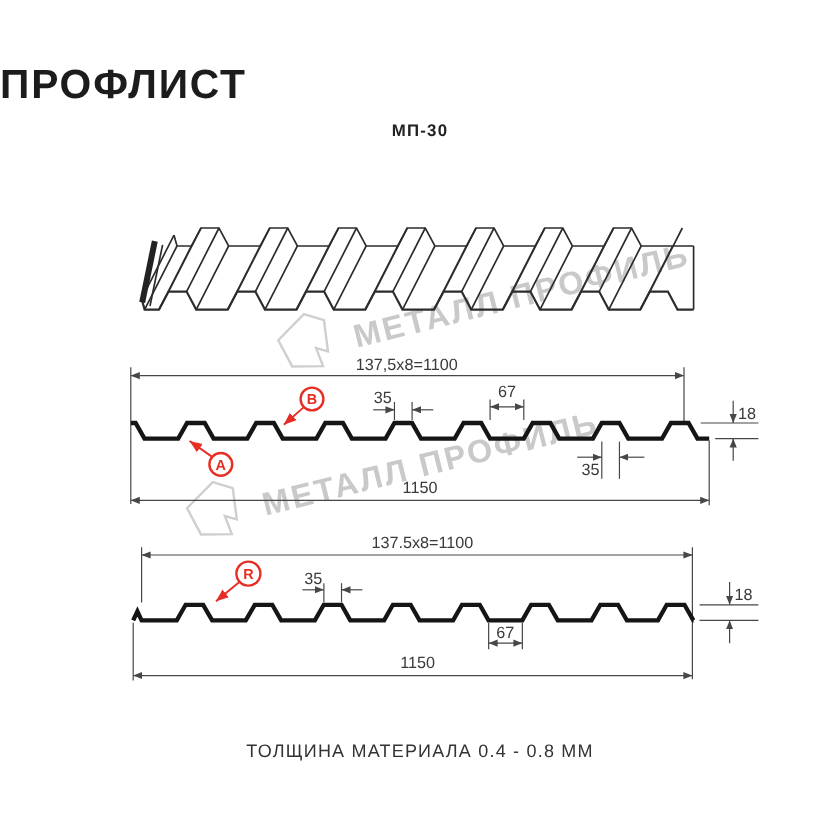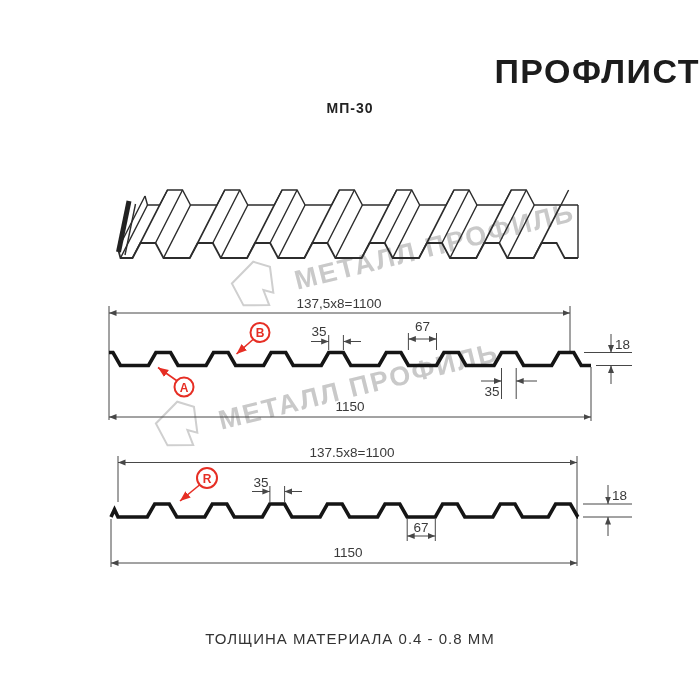--- a/index.html
+++ b/index.html
@@ -1,23 +1,23 @@
 <!DOCTYPE html>
 <html><head>
 <meta charset="utf-8">
 <style>
   html,body{margin:0;padding:0;background:#fff;}
   #stage{position:relative;width:700px;height:700px;background:#ffffff;overflow:hidden;
          font-family:"Liberation Sans", sans-serif;}
-  .title{position:absolute;left:0;top:52px;width:700px;text-align:right;
+  .title{position:absolute;left:0;top:52px;width:700px;text-align:left;
          font-size:34px;font-weight:700;letter-spacing:1.5px;color:#1c1c1c;}
   .subtitle{position:absolute;left:0;top:100px;width:700px;text-align:center;
          font-size:14px;font-weight:700;letter-spacing:1px;color:#222;}
   .footer{position:absolute;left:0;top:618px;width:700px;text-align:center;
-         font-size:15px;font-weight:500;letter-spacing:1px;color:#333;margin-top:12px;}
+         font-size:15px;font-weight:500;letter-spacing:1px;color:#333;}
   svg{position:absolute;left:0;top:0;}
   .dim-line{stroke:#474747;stroke-width:1;fill:none;}
   .dim-text{font-size:13.5px;fill:#3a3a3a;}
   .profile{stroke:#151515;stroke-width:3.6;fill:none;stroke-linejoin:miter;}
   .wire{stroke:#2c2c2c;stroke-width:1.4;fill:none;stroke-linejoin:miter;}
   .red-line{stroke:#e62e24;stroke-width:1.6;fill:none;}
   .red-circ{stroke:#e62e24;stroke-width:2;fill:#fff;}
   .red-letter{font-size:12px;font-weight:700;fill:#e62e24;}
   .wm-text{font-size:27px;font-weight:700;fill:#c9c9c9;letter-spacing:2px;}
   .wm-logo{stroke:#cfcfcf;stroke-width:2;fill:none;stroke-linejoin:miter;}

